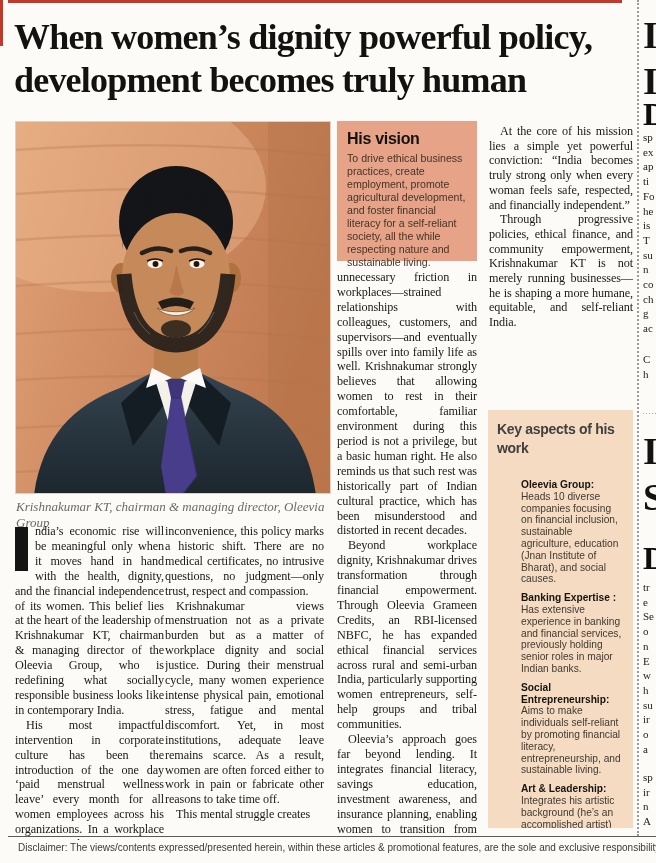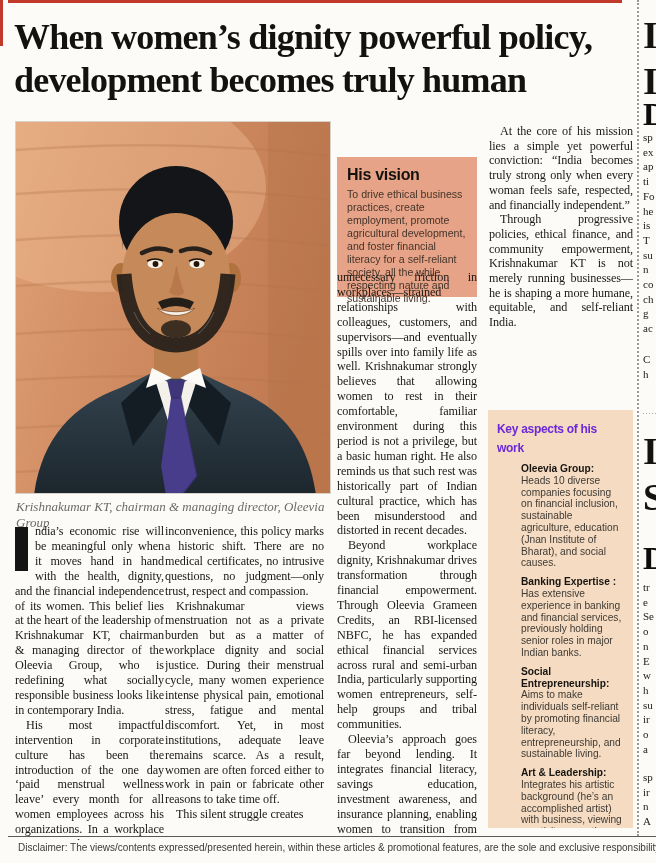--- a/index.html
+++ b/index.html
@@ -43,32 +43,31 @@
   .dropcap {
     display:block; float:left; width:13px; height:44px; margin:3px 7px 0 0;
     background:#141414; color:transparent; overflow:hidden;
   }
 
   
   .vision {
     position:absolute; left:337px; top:121px; width:140px; height:140px;
     padding:9px 10px; text-align:left;
     font-family:"Liberation Sans","DejaVu Sans",sans-serif;
-    margin-top:36px;
   }
   .vision-title { font-size:16px; font-weight:bold; color:#141210; letter-spacing:-0.3px; margin-bottom:4px; }
   .vision-body  { font-size:10.6px; line-height:13px; color:#43342a; }
 
   
   .keybox {
     position:absolute; left:488px; top:410px; width:145px; height:418px;
     padding:10px 9px; overflow:hidden;
     font-family:"Liberation Sans","DejaVu Sans",sans-serif;
   }
-  .keybox-title { font-size:12px; font-weight:bold; line-height:18.5px; color:#6d28d9; letter-spacing:-0.3px; margin-bottom:6px; }
+  .keybox-title { font-size:14px; font-weight:bold; line-height:18.5px; color:#404040; letter-spacing:-0.3px; margin-bottom:22px; }
   .kb-item { font-size:10.2px; line-height:11.8px; color:#3f3a33; margin-bottom:7px;margin-left:24px; }
   .kb-label { font-weight:bold; color:#17140f; }
 
   
   .divider { position:absolute; left:637px; top:0; width:0; height:836px; border-left:2px dotted #9a9a9a; }
   .sidecol { position:absolute; left:642px; top:0; width:14px; height:836px; overflow:hidden; }
   .sc-big  { position:absolute; left:1px; width:60px; font-weight:bold; font-size:38px; line-height:46px; color:#141210; }
   .sc-drop { position:absolute; left:1px; width:60px; font-weight:900; font-size:32px; color:#0d0d0d; }
   .sc-lines{ position:absolute; left:1px; width:40px; font-size:11px; line-height:14.7px; color:#24211d; }
   .sc-dots { position:absolute; left:0; width:40px; font-size:9px; color:#888; }
@@ -171,21 +170,21 @@
   <div class="bodycol col1">
     <div class="para">
       <span class="dropcap">I</span><span>ndia’s economic rise will be meaningful only when it moves hand in hand with the health, dignity, and the financial independence of its women. This belief lies at the heart of the leadership of Krishnakumar KT, chairman &amp; managing director of the Oleevia Group, who is redefining what socially responsible business looks like in contemporary India.</span>
     </div>
     <div class="para ind">His most impactful intervention in corporate culture has been the introduction of the one day ‘paid menstrual wellness leave’ every month for all women employees across his organizations. In a workplace ecosystem where menstruation is often treated as taboo or an</div>
   </div>
 
   <div class="bodycol col2">
     <div class="para">inconvenience, this policy marks a historic shift. There are no medical certificates, no intrusive questions, no judgment—only trust, respect and compassion.</div>
     <div class="para ind">Krishnakumar views menstruation not as a private burden but as a matter of workplace dignity and social justice. During their menstrual cycle, many women experience intense physical pain, emotional stress, fatigue and mental discomfort. Yet, in most institutions, adequate leave remains scarce. As a result, women are often forced either to work in pain or fabricate other reasons to take time off.</div>
-    <div class="para ind">This silent struggle creates</div>
+    <div class="para ind">This mental struggle creates</div>
   </div>
 
   <div class="bodycol col3t">
     <div class="para">unnecessary friction in workplaces—strained relationships with colleagues, customers, and supervisors—and eventually spills over into family life as well. Krishnakumar strongly believes that allowing women to rest in their comfortable, familiar environment during this period is not a privilege, but a basic human right. He also reminds us that such rest was historically part of Indian cultural practice, which has been misunderstood and distorted in recent decades.</div>
     <div class="para ind">Beyond workplace dignity, Krishnakumar drives transformation through financial empowerment. Through Oleevia Grameen Credits, an RBI-licensed NBFC, he has expanded ethical financial services across rural and semi-urban India, particularly supporting women entrepreneurs, self-help groups and tribal communities.</div>
     <div class="para ind">Oleevia’s approach goes far beyond lending. It integrates financial literacy, savings education, investment awareness, and insurance planning, enabling women to transition from daily wage earners to confident micro-entrepreneurs.</div>
 
   </div>
 
   <div class="bodycol col4t">

